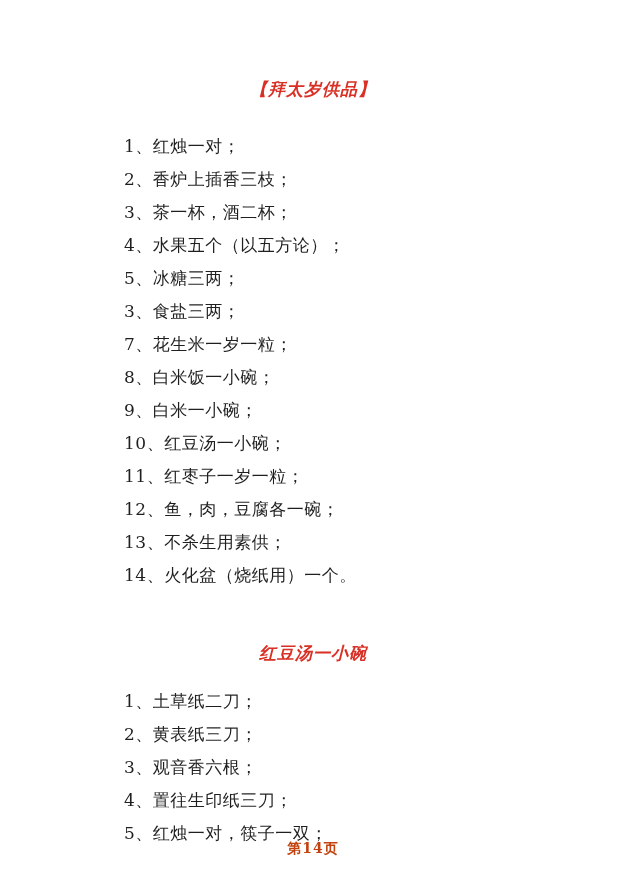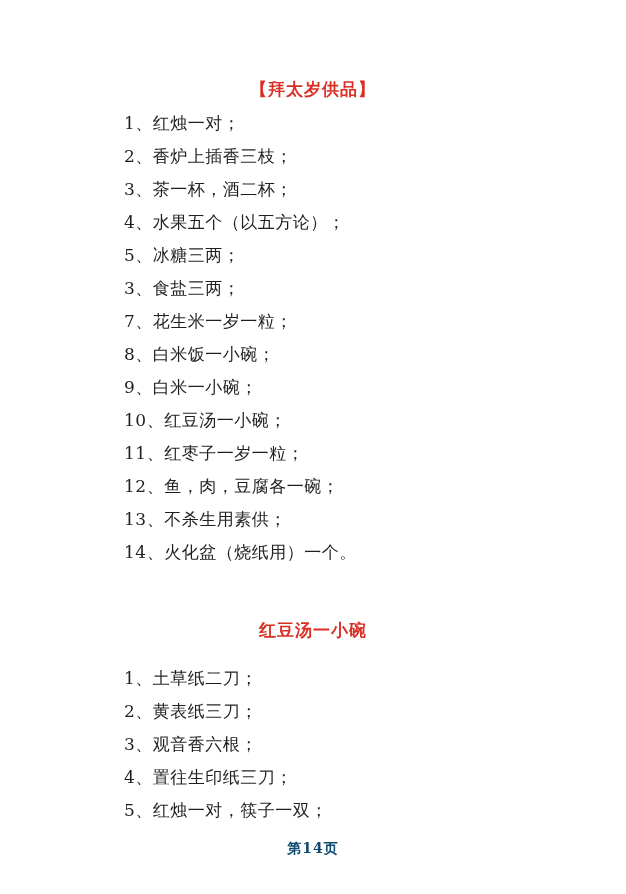--- a/index.html
+++ b/index.html
@@ -30,56 +30,57 @@
     padding-top: 78px;
   }
   .section-title {
     text-align: center;
     font-weight: bold;
     font-size: 17px;
     letter-spacing: 1px;
   }
   .title-red {
     color: #d93025;
+    font-style: italic;
   }
   .list {
     margin: 0;
     padding: 0;
     list-style: none;
   }
   .list-item {
     font-size: 17px;
     line-height: 1.0;
     padding: 0;
     margin: 0 0 0 0;
     height: 33px;
     display: flex;
     align-items: center;
     padding-left: 124px;
     letter-spacing: 0.5px;
     color: #1f1f1f;
   }
   .section-1 .list {
-    margin-top: 6px;
+    margin-top: 29px;
   }
   .section-2 {
     margin-top: 50px;
   }
   .section-2 .list {
     margin-top: 20px;
   }
   .page-footer {
     position: absolute;
     left: 0;
     right: 0;
     bottom: 36px;
     text-align: center;
     font-size: 14px;
     font-weight: bold;
-    color: #0c4a6e;
+    color: #c2410c;
     letter-spacing: 1px;
   }
 </style>
 </head>
 <body>
 
 <div class="page">
 
   <div class="section section-1">
     <div class="section-title title-red">【拜太岁供品】</div>

